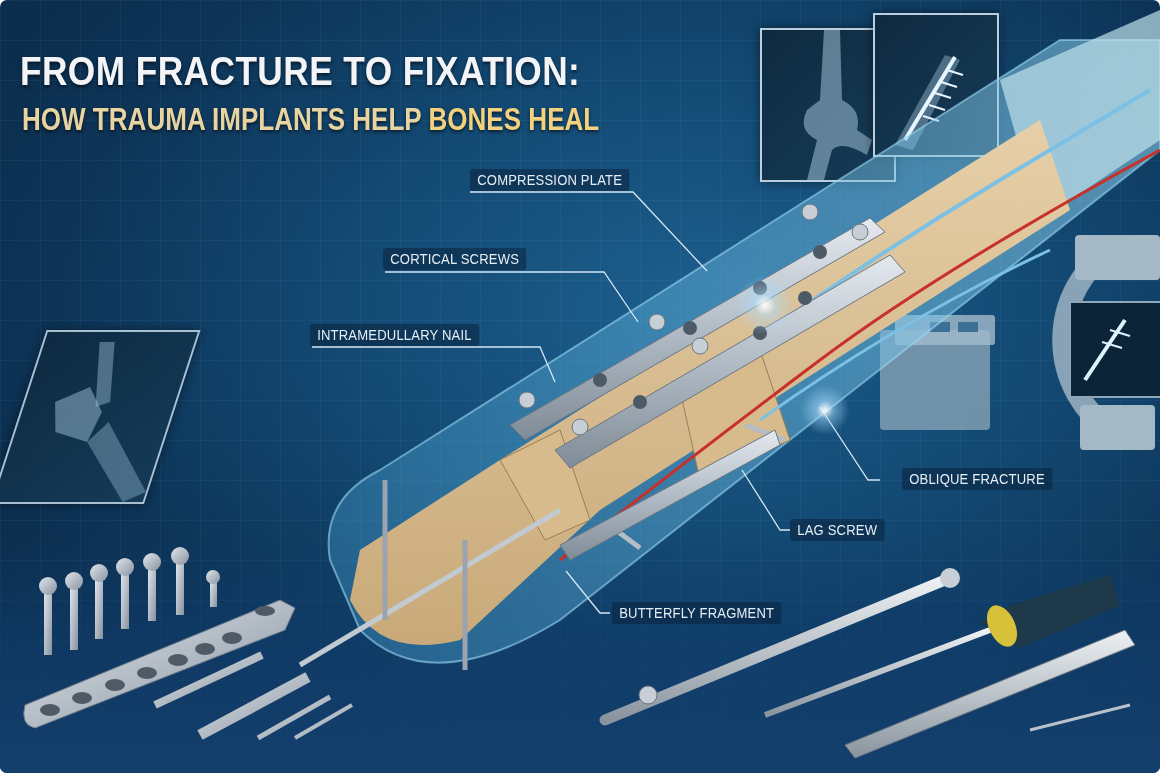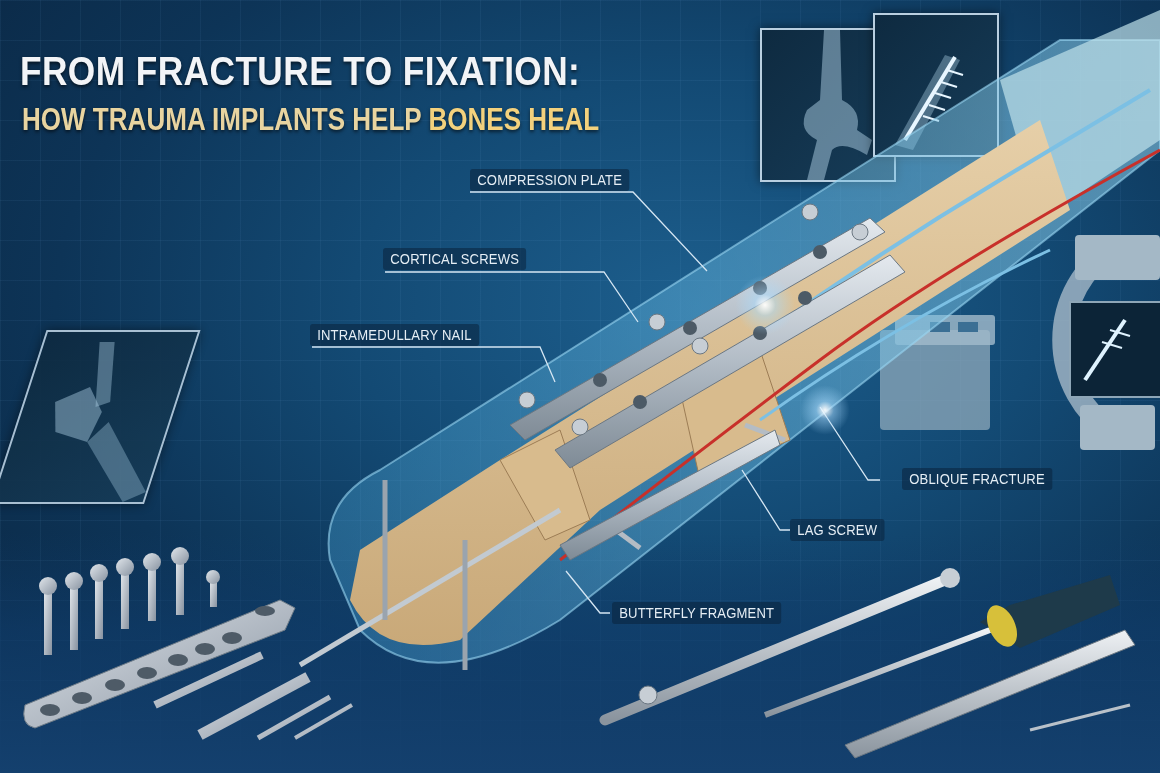--- a/index.html
+++ b/index.html
@@ -1,18 +1,18 @@
 <!DOCTYPE html>
 <html><head>
 <meta charset="utf-8">
 <style>
   html,body{margin:0;padding:0;}
   body{width:1160px;height:773px;overflow:hidden;font-family:"Liberation Sans",sans-serif;}
   #canvas{position:relative;width:1160px;height:773px;overflow:hidden;
-    background:radial-gradient(ellipse at 60% 40%, #1d5f8e 0%, #134a74 35%, #0d3457 65%, #0a2540 100%);}
+    background:radial-gradient(ellipse at 60% 40%, #1d5f8e 0%, #134a74 35%, #0d3457 65%, #0a2540 100%);border-radius:7px;}
   .grid{position:absolute;inset:0;
     background-image:linear-gradient(rgba(120,180,230,0.07) 1px,transparent 1px),linear-gradient(90deg,rgba(120,180,230,0.07) 1px,transparent 1px);
     background-size:40px 40px;}
   .floor{position:absolute;left:0;right:0;bottom:0;height:240px;
     background:linear-gradient(180deg,rgba(10,40,80,0) 0%,rgba(16,62,110,0.6) 40%,#14406e 100%);}
   .title{position:absolute;left:20px;top:48px;margin:0;font-family:"Liberation Sans",sans-serif;font-weight:bold;
     font-size:41px;letter-spacing:0.5px;color:#f2f4f7;transform:scaleX(0.86);transform-origin:left top;
     text-shadow:0 2px 4px rgba(0,0,0,0.6);}
   .subtitle{position:absolute;left:22px;top:102px;margin:0;font-weight:bold;font-size:31px;color:#e8d4a0;
     transform:scaleX(0.84);transform-origin:left top;text-shadow:0 2px 4px rgba(0,0,0,0.6);}

